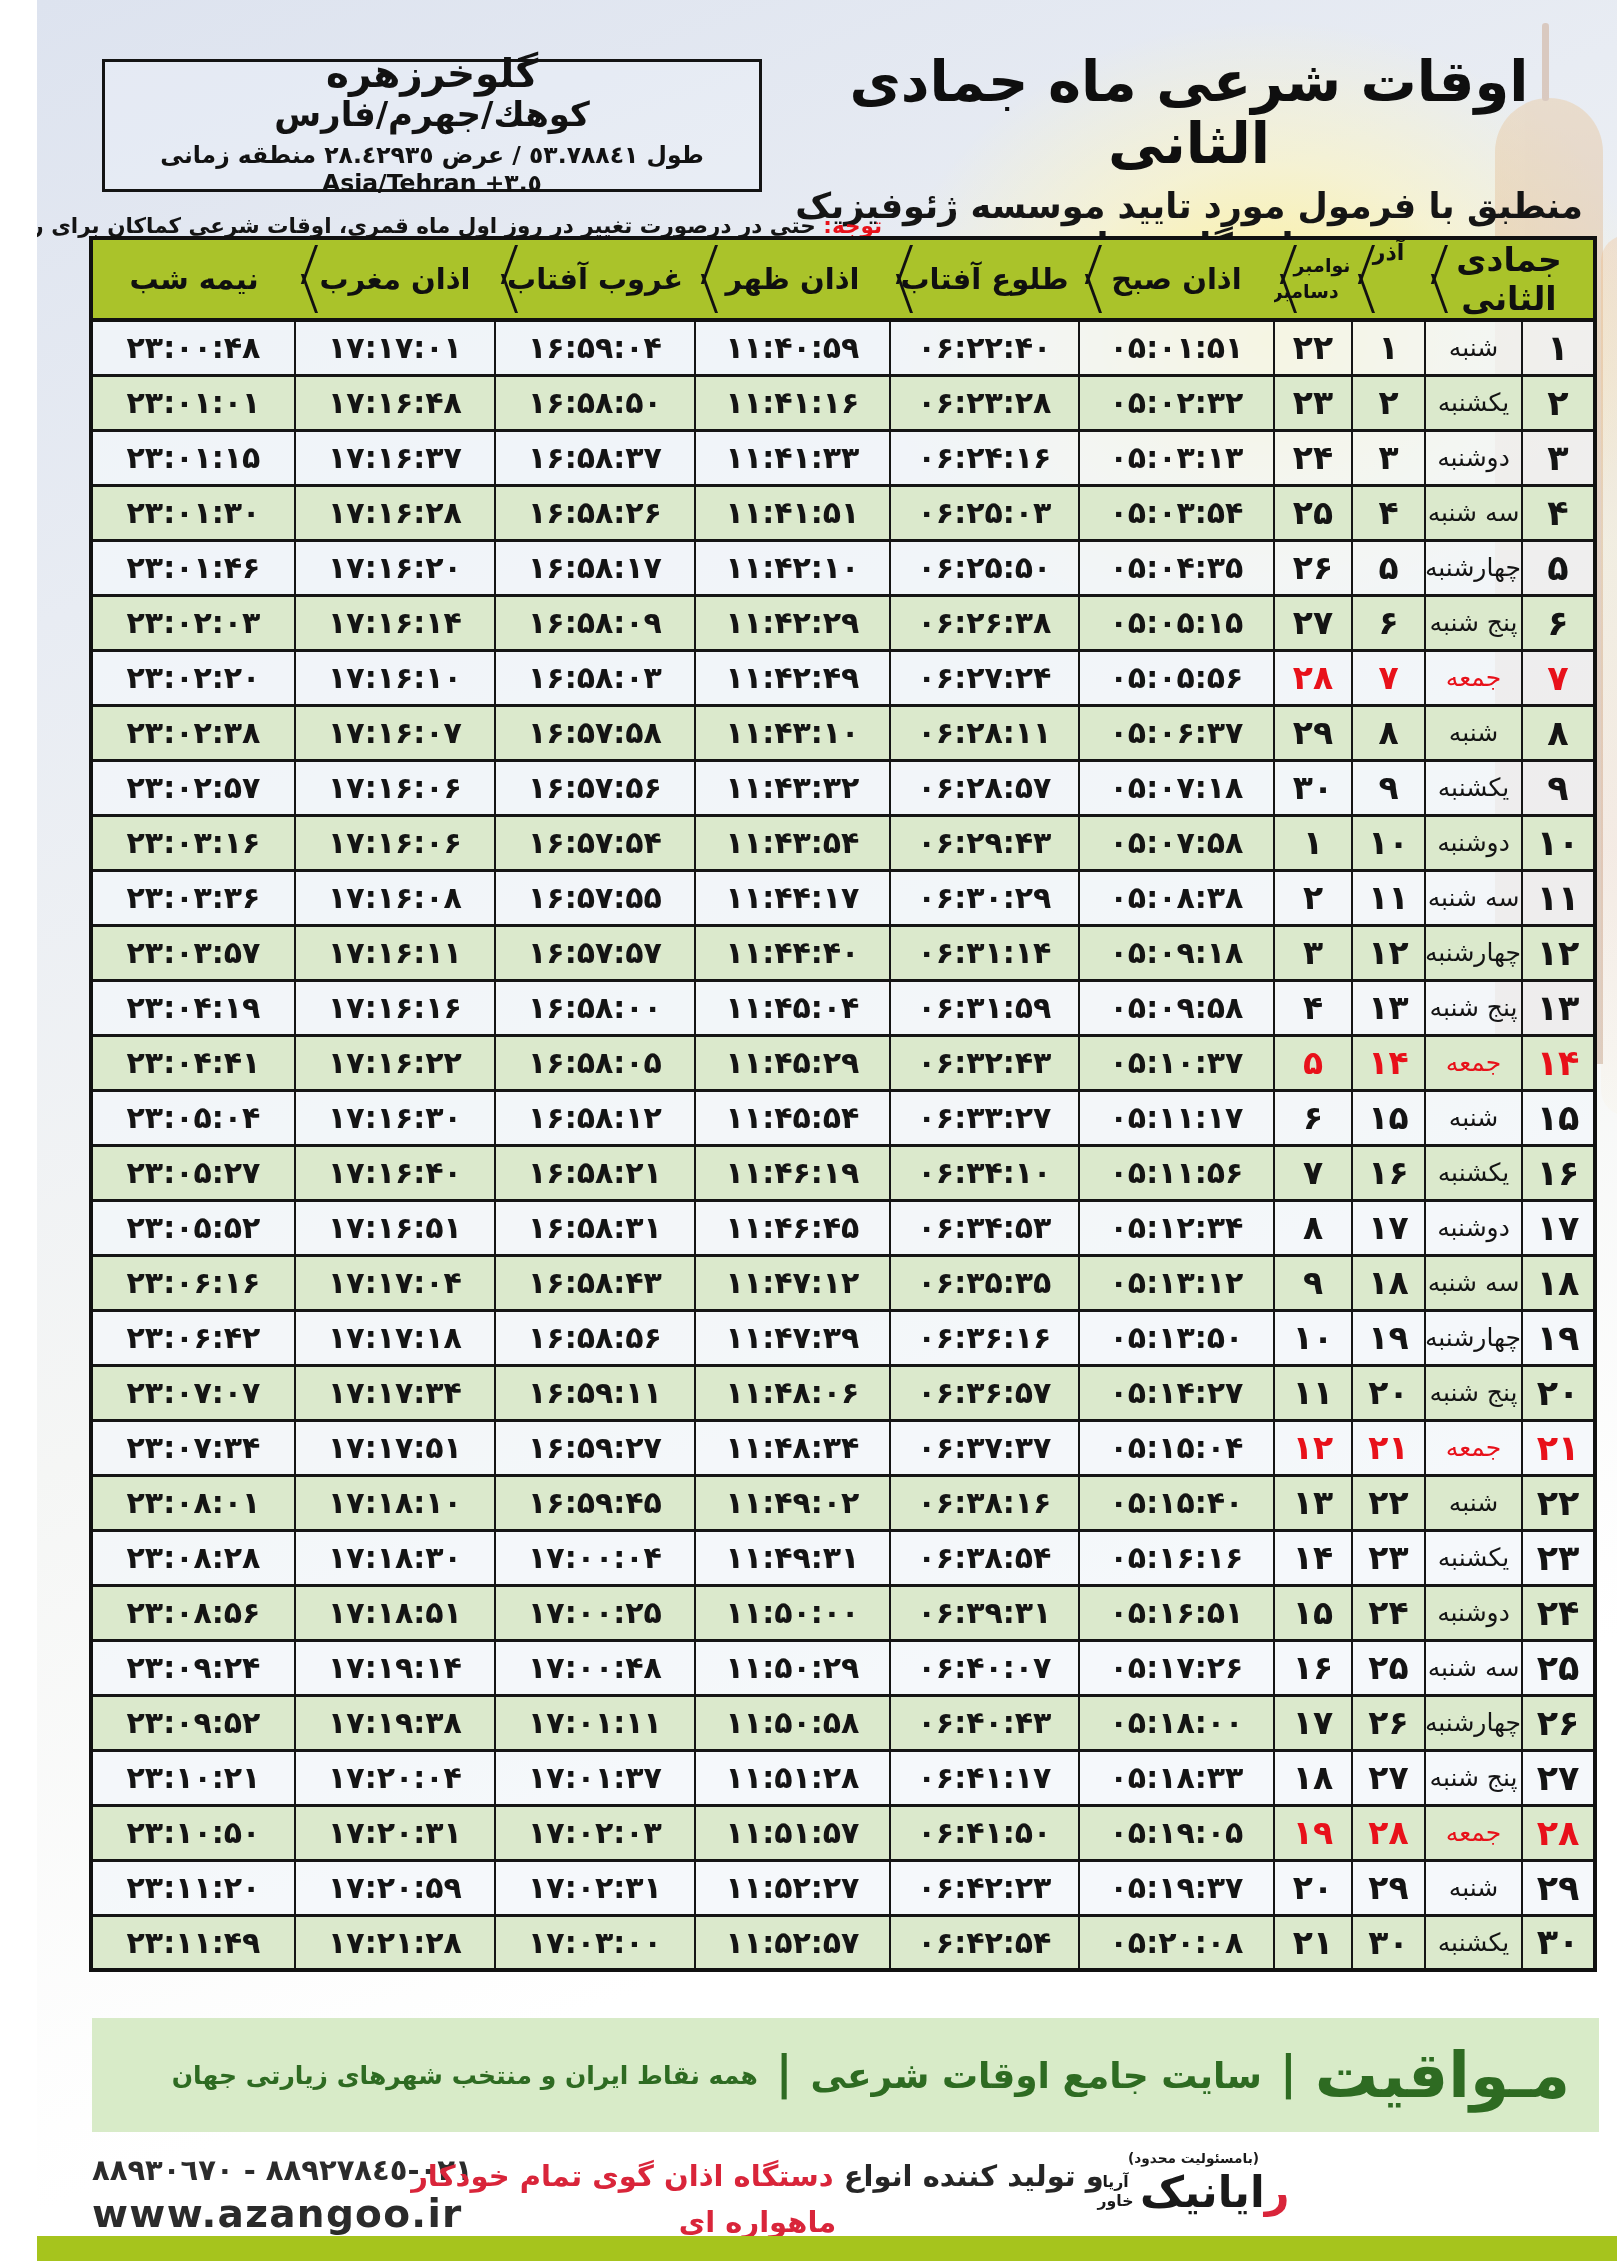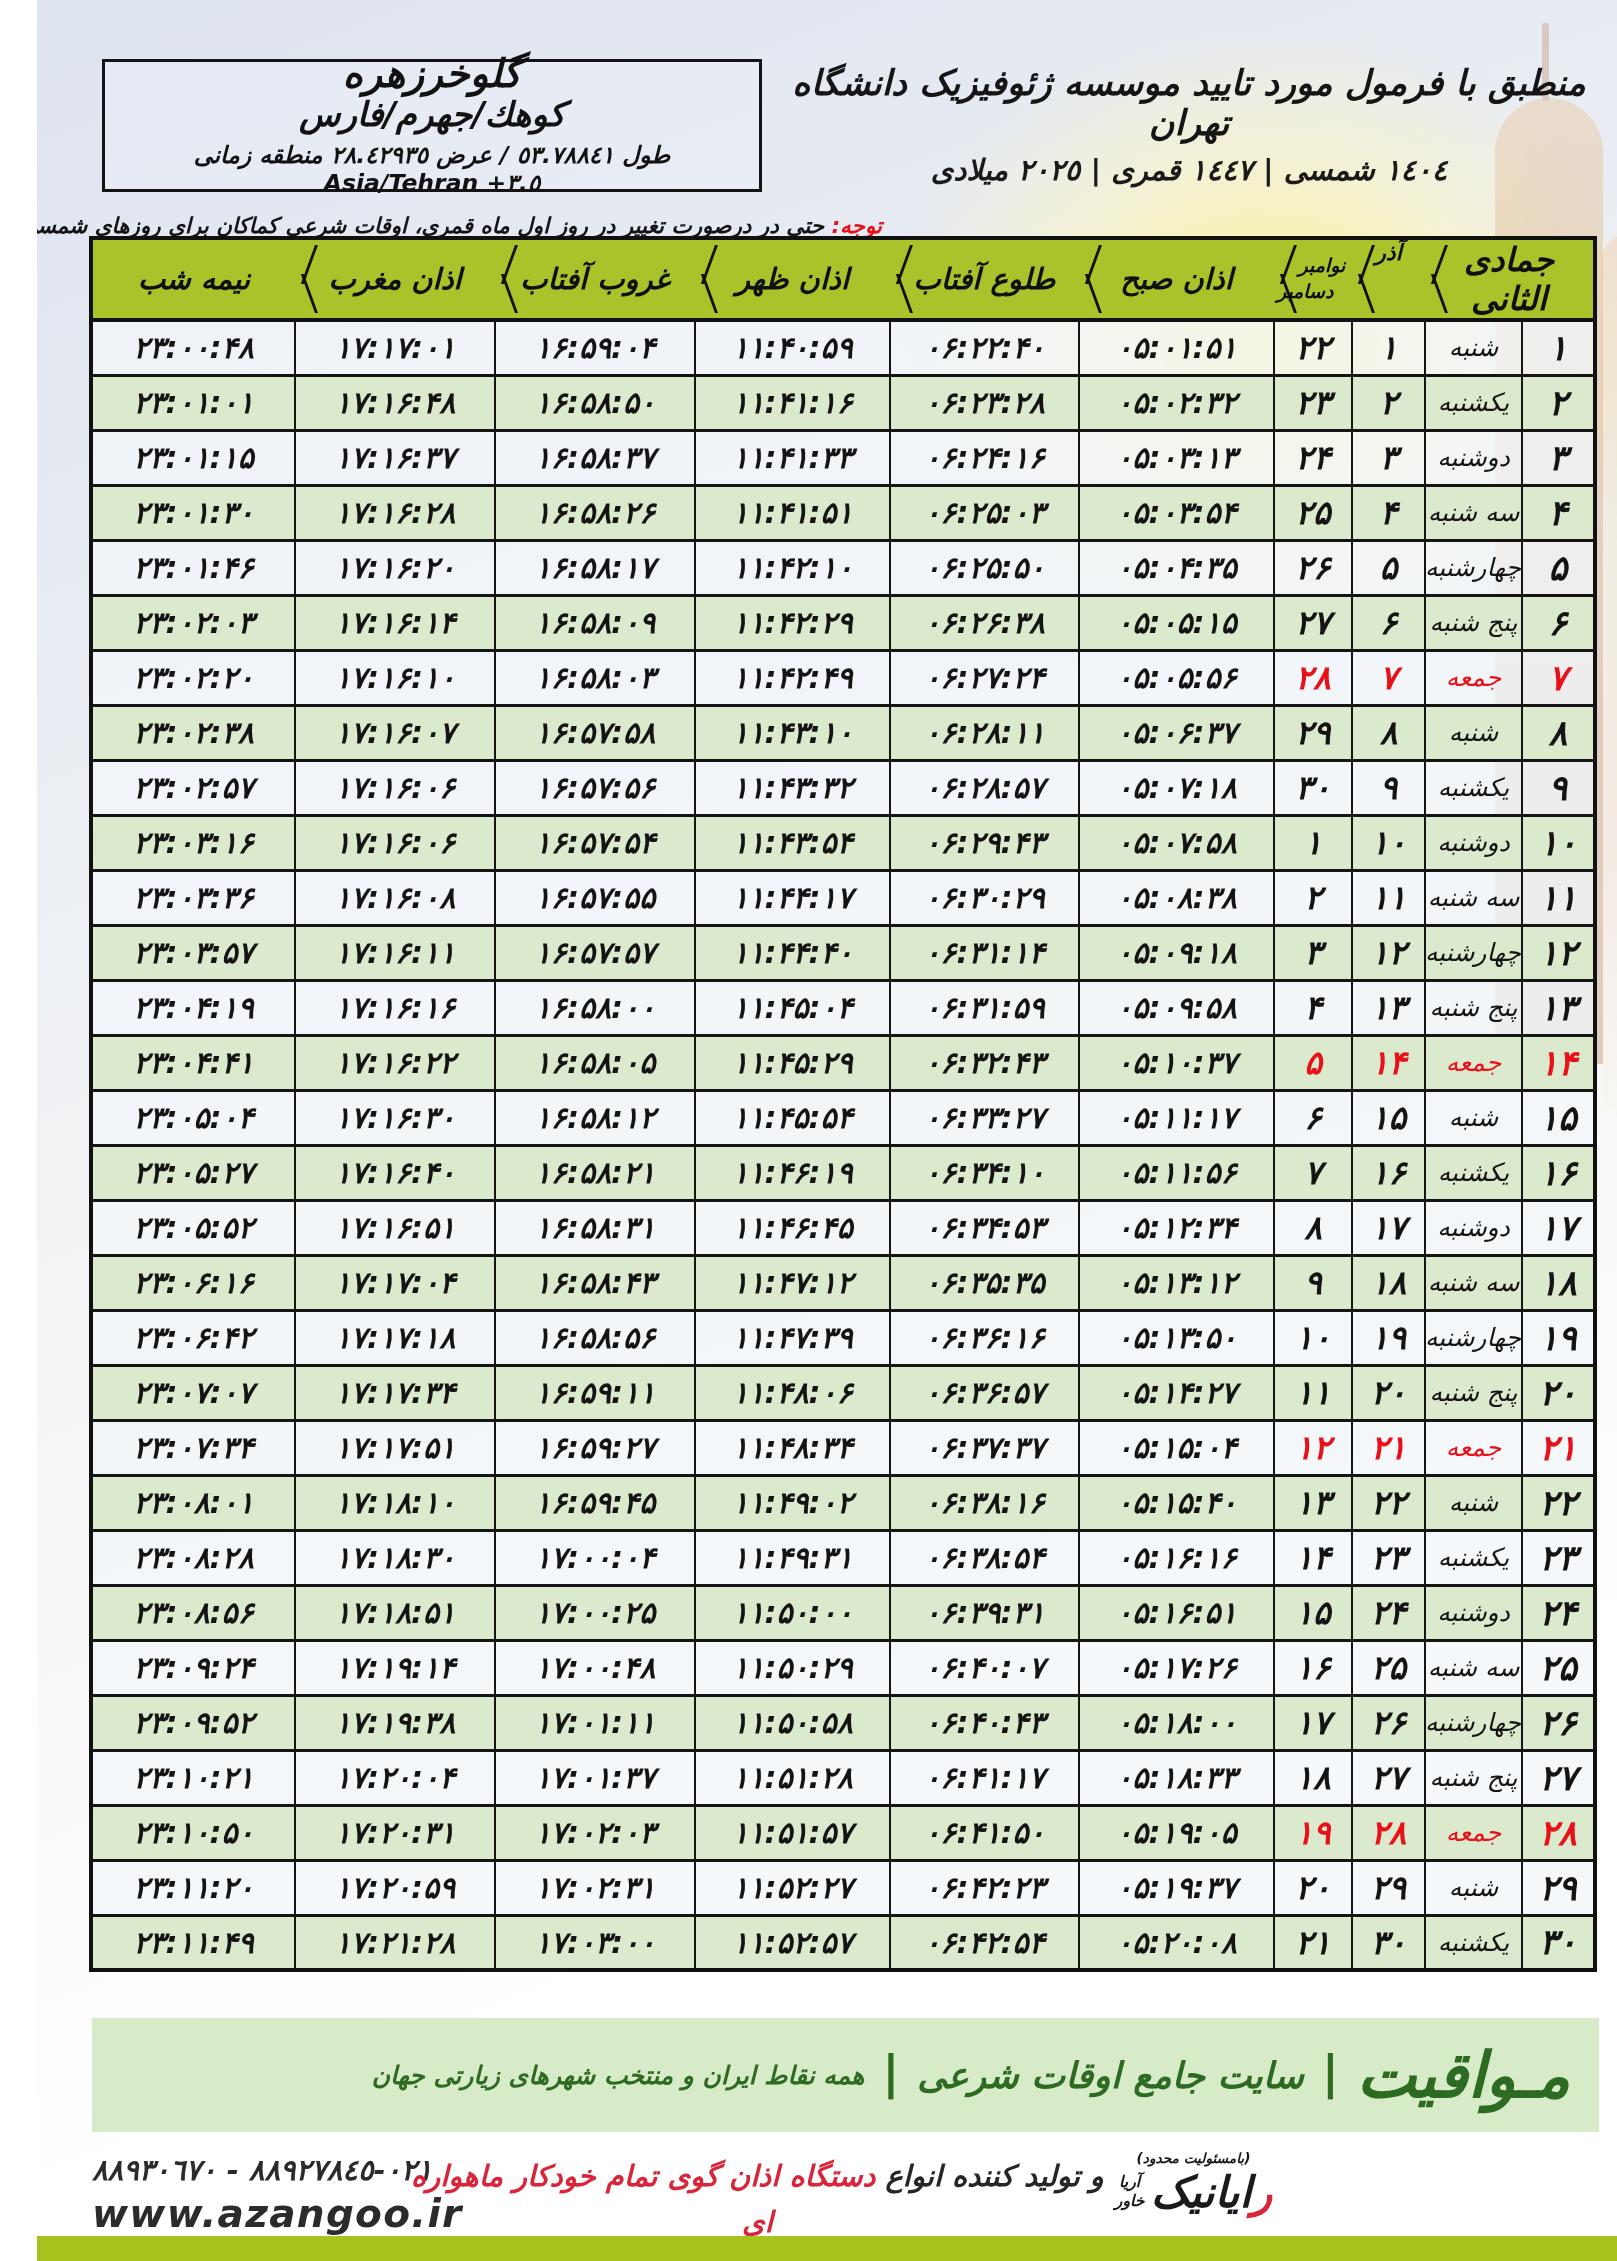--- a/index.html
+++ b/index.html
@@ -1,18 +1,18 @@
 <!DOCTYPE html>
 <html dir="rtl" lang="fa" style="font-size:10.4px"><head>
 <meta charset="utf-8">
 <style>
   html,body{margin:0;padding:0;background:#fff;}
   *{box-sizing:border-box;font-family:"DejaVu Sans",sans-serif;}
   .page{position:relative;width:1580px;height:2261px;overflow:hidden;
-        background:linear-gradient(160deg,#dde3ef 0%,#e8ecf3 22%,#f5f6f5 52%,#ffffff 78%);font-style:italic;}
+        background:linear-gradient(160deg,#dde3ef 0%,#e8ecf3 22%,#f5f6f5 52%,#ffffff 78%);}
   
   .decor{position:absolute;z-index:0;}
   .decor-sun{left:848px;top:19.6px;width:770px;height:639px;
     background:radial-gradient(closest-side,rgba(255,240,140,0.95),rgba(255,246,185,0.55) 55%,rgba(255,252,230,0) 100%);}
   .decor-minaret{left:1458px;top:98px;width:108px;height:966px;opacity:.45;
     background:linear-gradient(180deg,#e9c9a0,#d9b191 28%,#c9a084 62%,#bf9a80);
     border-radius:55px 55px 0 0;}
   .decor-minaret:after{content:"";position:absolute;left:47px;top:-75px;width:6.5px;height:78px;
     background:#c9a084;border-radius:3.3px;}
   .decor-swirl{left:1564px;top:235px;width:53px;height:881px;opacity:.5;border-radius:26px;
@@ -115,20 +115,21 @@
   <div class="loc-box z">
     <div class="loc-name">گلوخرزهره</div>
     <div class="loc-region">کوهك/جهرم/فارس</div>
     <div class="loc-coords">
       <span>طول ٥٣.٧٨٨٤١ / عرض ٢٨.٤٢٩٣٥ منطقه زمانی</span>
       <span dir="ltr">Asia/Tehran +٣.٥</span>
     </div>
   </div>
 
   <div class="title-block z">
+    <div class="main-title">اوقات شرعی ماه جمادی الثانی</div>
     <div class="sub-title">منطبق با فرمول مورد تایید موسسه ژئوفیزیک دانشگاه تهران</div>
     <div class="years-line">١٤٠٤ شمسی | ١٤٤٧ قمری | ٢٠٢٥ میلادی</div>
   </div>
 
   <div class="notice z">
     <span class="red">توجه:</span><span> حتی در درصورت تغییر در روز اول ماه قمری، اوقات شرعی کماکان برای روزهای شمسی و میلادی معتبر است.</span>
   </div>
 
   <table class="times-table z">
     <colgroup>

